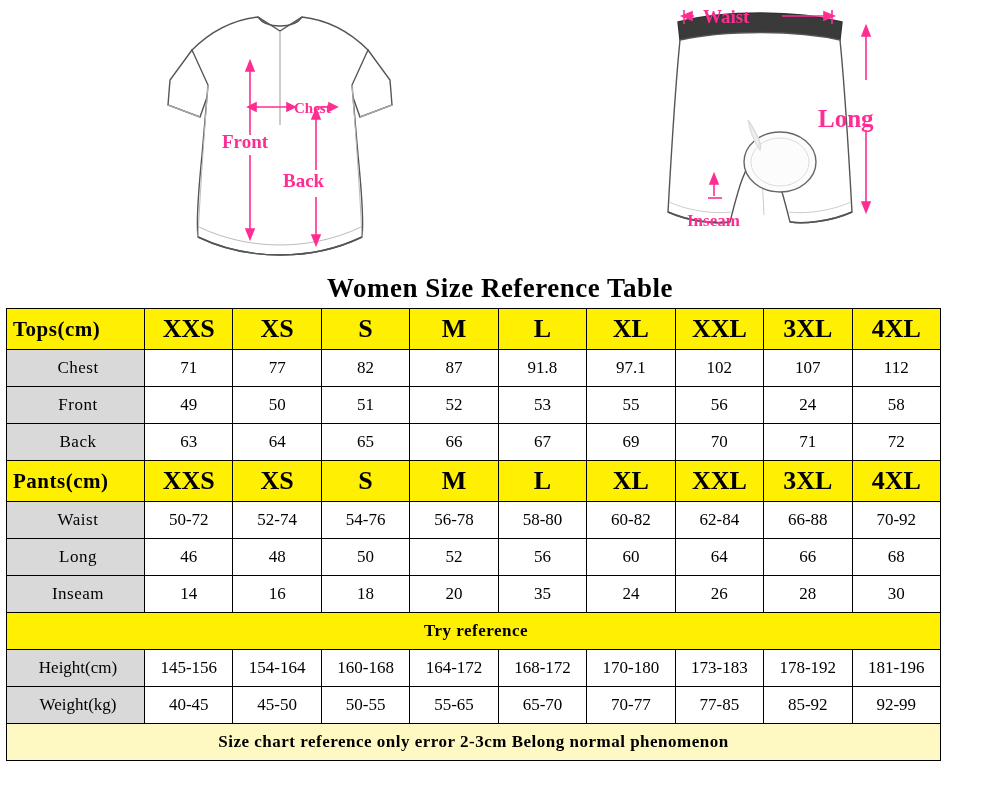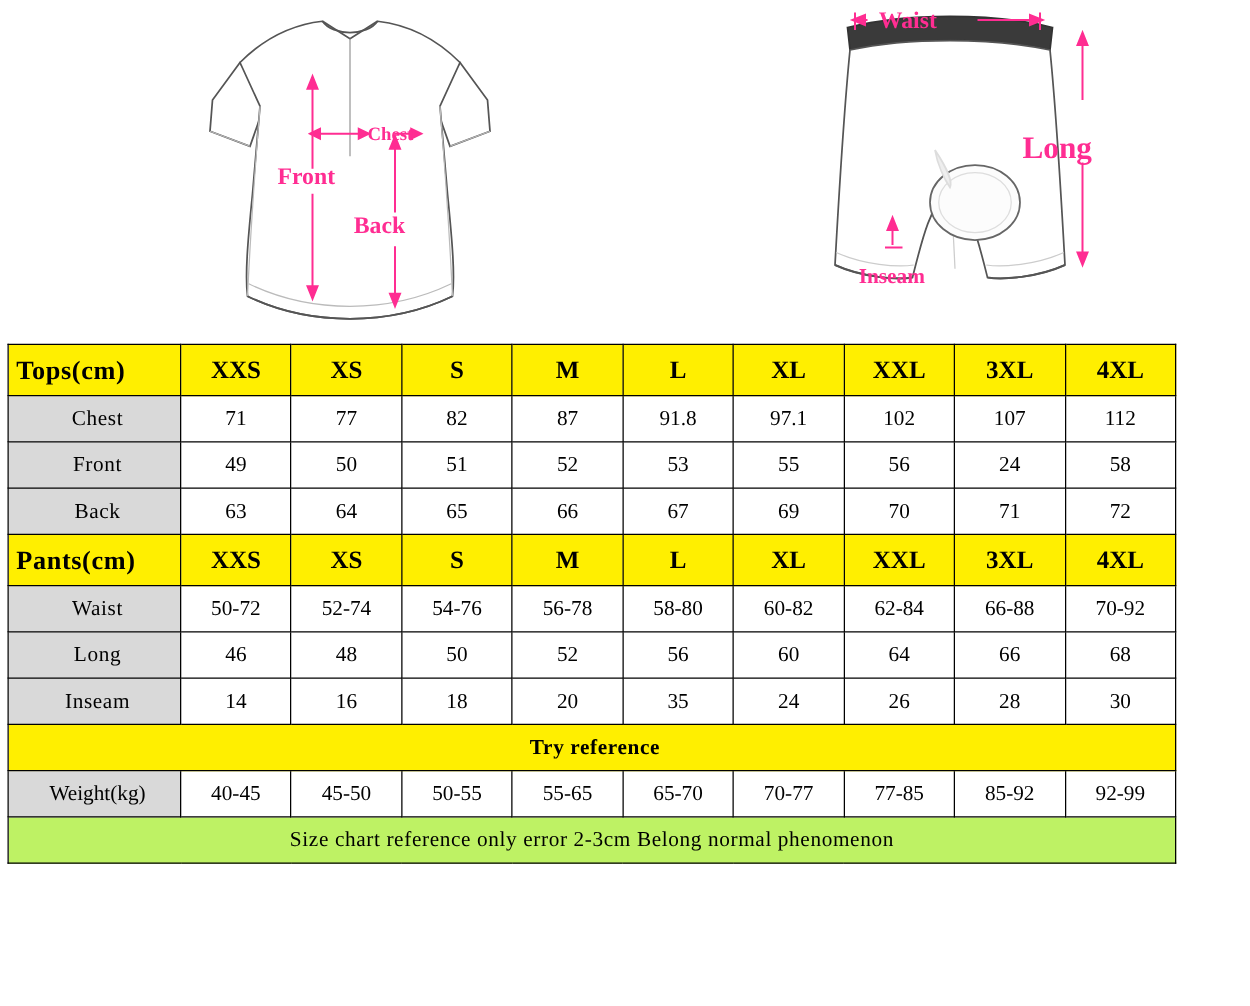--- a/index.html
+++ b/index.html
@@ -82,43 +82,43 @@
   td.rowhead {
     background: #d9d9d9;
     text-align: left;
     padding-left: 6px;
     font-size: 20px;
     letter-spacing: 0.5px;
   }
   tr.hdr td {
     background: #ffef00;
     font-weight: bold;
-    font-size: 20px;
+    font-size: 26px;
     height: 38px;
   }
   tr.hdr td.rowhead {
     background: #ffef00;
     text-align: left;
     padding-left: 6px;
     font-weight: bold;
     font-size: 21px;
   }
   td.tryref {
     background: #ffef00;
     text-align: left;
     padding-left: 6px;
     font-weight: bold;
     font-size: 21px;
     height: 34px;
     letter-spacing: 0.5px;
   }
   td.footer {
-    background: #bef264;
+    background: #fef9c3;
     text-align: center;
-    font-weight: normal;
+    font-weight: bold;
     font-size: 24px;
     height: 40px;
     letter-spacing: 0.5px;
   }
   td.hw-head {
     background: #d9d9d9;
     text-align: left;
     padding-left: 6px;
     font-size: 20px;
   }
@@ -228,20 +228,21 @@
           <polygon points="84,174 80,184 88,184"></polygon>
           <line x1="78" y1="198" x2="92" y2="198"></line>
         </g>
       </svg>
     </div>
     <span class="anno waist">Waist</span>
     <span class="anno long">Long</span>
     <span class="anno inseam">Inseam</span>
   </div>
 
+  <h1 class="table-title">Women Size Reference Table</h1>
 
   <table class="size">
     <colgroup>
       <col class="col0">
       <col>
         <col>
         <col>
         <col>
         <col>
         <col>
@@ -352,20 +353,32 @@
         <td>24</td>
         <td>26</td>
         <td>28</td>
         <td>30</td>
       </tr>
 
       <tr>
         <td class="tryref" colspan="10">Try reference</td>
       </tr>
 
+      <tr>
+        <td class="hw-head">Height(cm)</td>
+        <td>145-156</td>
+        <td>154-164</td>
+        <td>160-168</td>
+        <td>164-172</td>
+        <td>168-172</td>
+        <td>170-180</td>
+        <td>173-183</td>
+        <td>178-192</td>
+        <td>181-196</td>
+      </tr>
 
       <tr>
         <td class="hw-head">Weight(kg)</td>
         <td>40-45</td>
         <td>45-50</td>
         <td>50-55</td>
         <td>55-65</td>
         <td>65-70</td>
         <td>70-77</td>
         <td>77-85</td>

